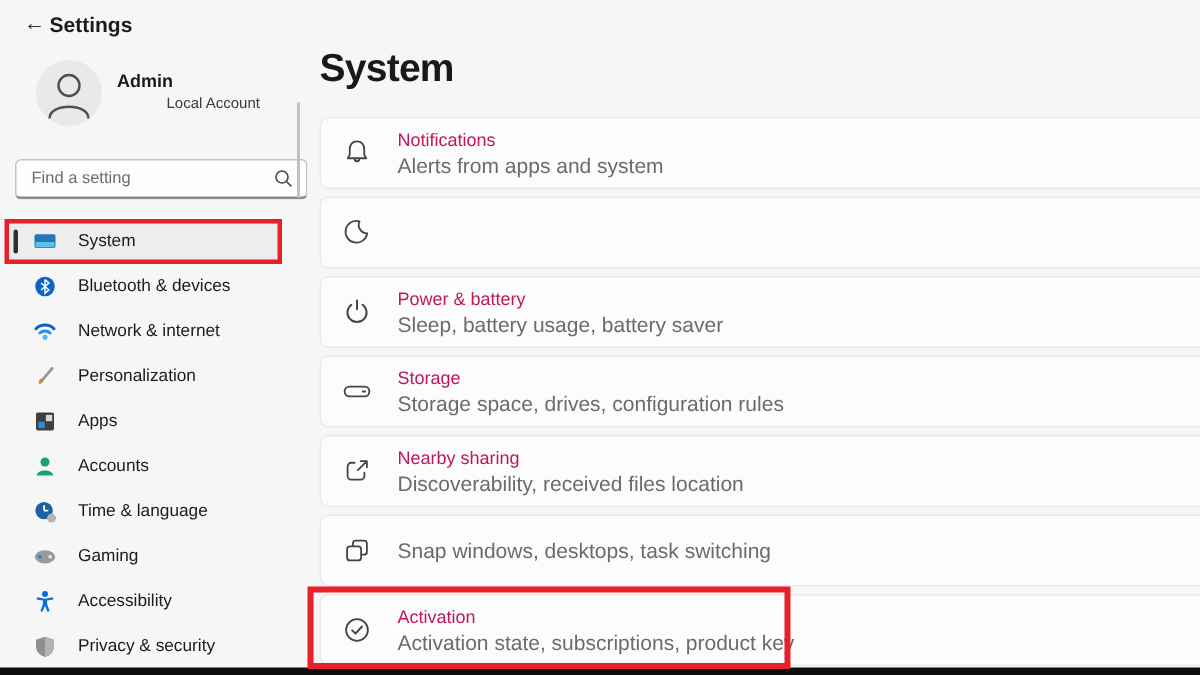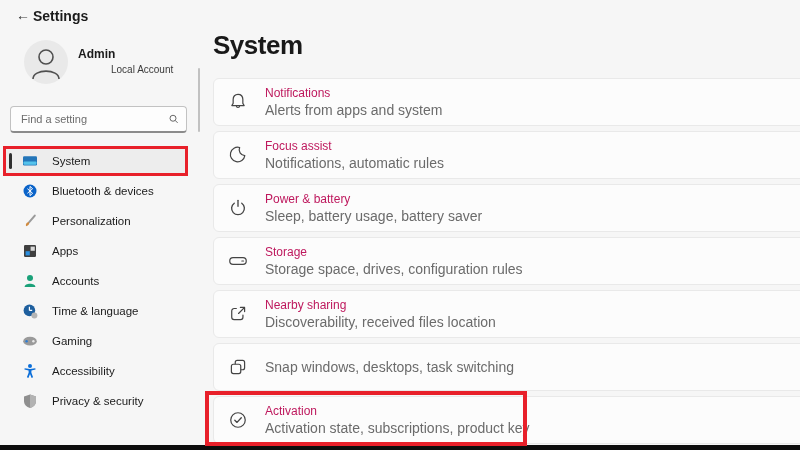--- a/index.html
+++ b/index.html
@@ -17,21 +17,21 @@
   .titlebar-back { left:12px; top:4px; width:22px; height:22px; font-size:14px; color:#333;
     display:flex; align-items:center; justify-content:center; cursor:pointer; }
   .titlebar-title { left:33px; top:8px; font-size:14px; font-weight:700; color:#1b1b1b; }
 
   
   .avatar { left:24px; top:40px; width:44px; height:44px; border-radius:50%; background:#e9e9e9;
     display:flex; align-items:center; justify-content:center; }
   .user-name { left:78px; top:47px; font-size:12px; font-weight:700; }
   .user-type { left:78px; top:64px; font-size:10px; color:#3a3a3a;margin-left:33px; }
 
-  .searchbox { left:10px; top:106px; width:177px; height:27px; background:#fdfdfd;
+  .searchbox { left:10px; top:106px; width:195px; height:27px; background:#fdfdfd;
     border:1px solid #c2c2c2; border-bottom:2px solid #8b8b8b; border-radius:4px;
     display:flex; align-items:center; }
   .searchbox input { flex:1; border:none; outline:none; background:transparent;
     font-family:"Liberation Sans", sans-serif; font-size:11px; color:#333; padding:0 4px 0 10px; }
   .searchbox input::placeholder { color:#6d6d6d; }
   .search-glyph { width:20px; height:16px; margin-right:4px; }
 
   .nav { left:0; top:146px; width:196px; }
   .nav-item { position:relative; height:30px; margin:0 0 0 5px; width:182px; border-radius:4px;
     display:flex; align-items:center; cursor:pointer; }
@@ -97,20 +97,28 @@
   </div>
 
   <div class="nav-item">
     <svg class="nav-icon" viewBox="0 0 16 16">
       <rect x="1.5" y="1.5" width="13" height="13" rx="6.5" fill="#0a63c9"></rect>
       <path d="M8 3.4 L10.6 5.7 L8 8 L10.6 10.3 L8 12.6 V3.4 M8 8 L5.4 5.7 M8 8 L5.4 10.3" fill="none" stroke="#fff" stroke-width="1"></path>
     </svg>
     <span class="nav-label">Bluetooth &amp; devices</span>
   </div>
 
+  <div class="nav-item">
+    <svg class="nav-icon" viewBox="0 0 16 16">
+      <path d="M2 6.2 a8.5 8.5 0 0 1 12 0" fill="none" stroke="#0a63c9" stroke-width="2" stroke-linecap="round"></path>
+      <path d="M4.6 9 a5 5 0 0 1 6.8 0" fill="none" stroke="#2b8fe0" stroke-width="2" stroke-linecap="round"></path>
+      <circle cx="8" cy="11.8" r="1.7" fill="#55b6f2"></circle>
+    </svg>
+    <span class="nav-label">Network &amp; internet</span>
+  </div>
 
   <div class="nav-item">
     <svg class="nav-icon" viewBox="0 0 16 16">
       <line x1="12.8" y1="2.6" x2="7" y2="9.4" stroke="#9a9a9a" stroke-width="2" stroke-linecap="round"></line>
       <path d="M6.8 9.2 C7.8 10.2 6.8 12.6 4 13.2 C3.4 11 4.8 8.8 6.8 9.2 Z" fill="#d08a3e"></path>
     </svg>
     <span class="nav-label">Personalization</span>
   </div>
 
   <div class="nav-item">
@@ -178,24 +186,20 @@
   <div class="card-text">
     <span class="card-title">Notifications</span>
     <span class="card-sub">Alerts from apps and system</span>
   </div>
 </div>
 
 <div class="card" style="top:131px">
   <svg class="card-icon" viewBox="0 0 20 20">
     <path d="M11.5 3.2 A6.6 6.6 0 1 0 16.2 10.5 A5.2 5.2 0 0 1 11.5 3.2 Z" fill="none" stroke="#444" stroke-width="1.1" stroke-linejoin="round"></path>
   </svg>
-  <div class="card-text">
-    <span class="card-title">Focus assist</span>
-    <span class="card-sub">Notifications, automatic rules</span>
-  </div>
 </div>
 
 <div class="card" style="top:184px">
   <svg class="card-icon" viewBox="0 0 20 20">
     <path d="M6.6 5.6 a5.8 5.8 0 1 0 6.8 0" fill="none" stroke="#444" stroke-width="1.2" stroke-linecap="round"></path>
     <line x1="10" y1="3" x2="10" y2="8.4" stroke="#444" stroke-width="1.2" stroke-linecap="round"></line>
   </svg>
   <div class="card-text">
     <span class="card-title">Power &amp; battery</span>
     <span class="card-sub">Sleep, battery usage, battery saver</span>

